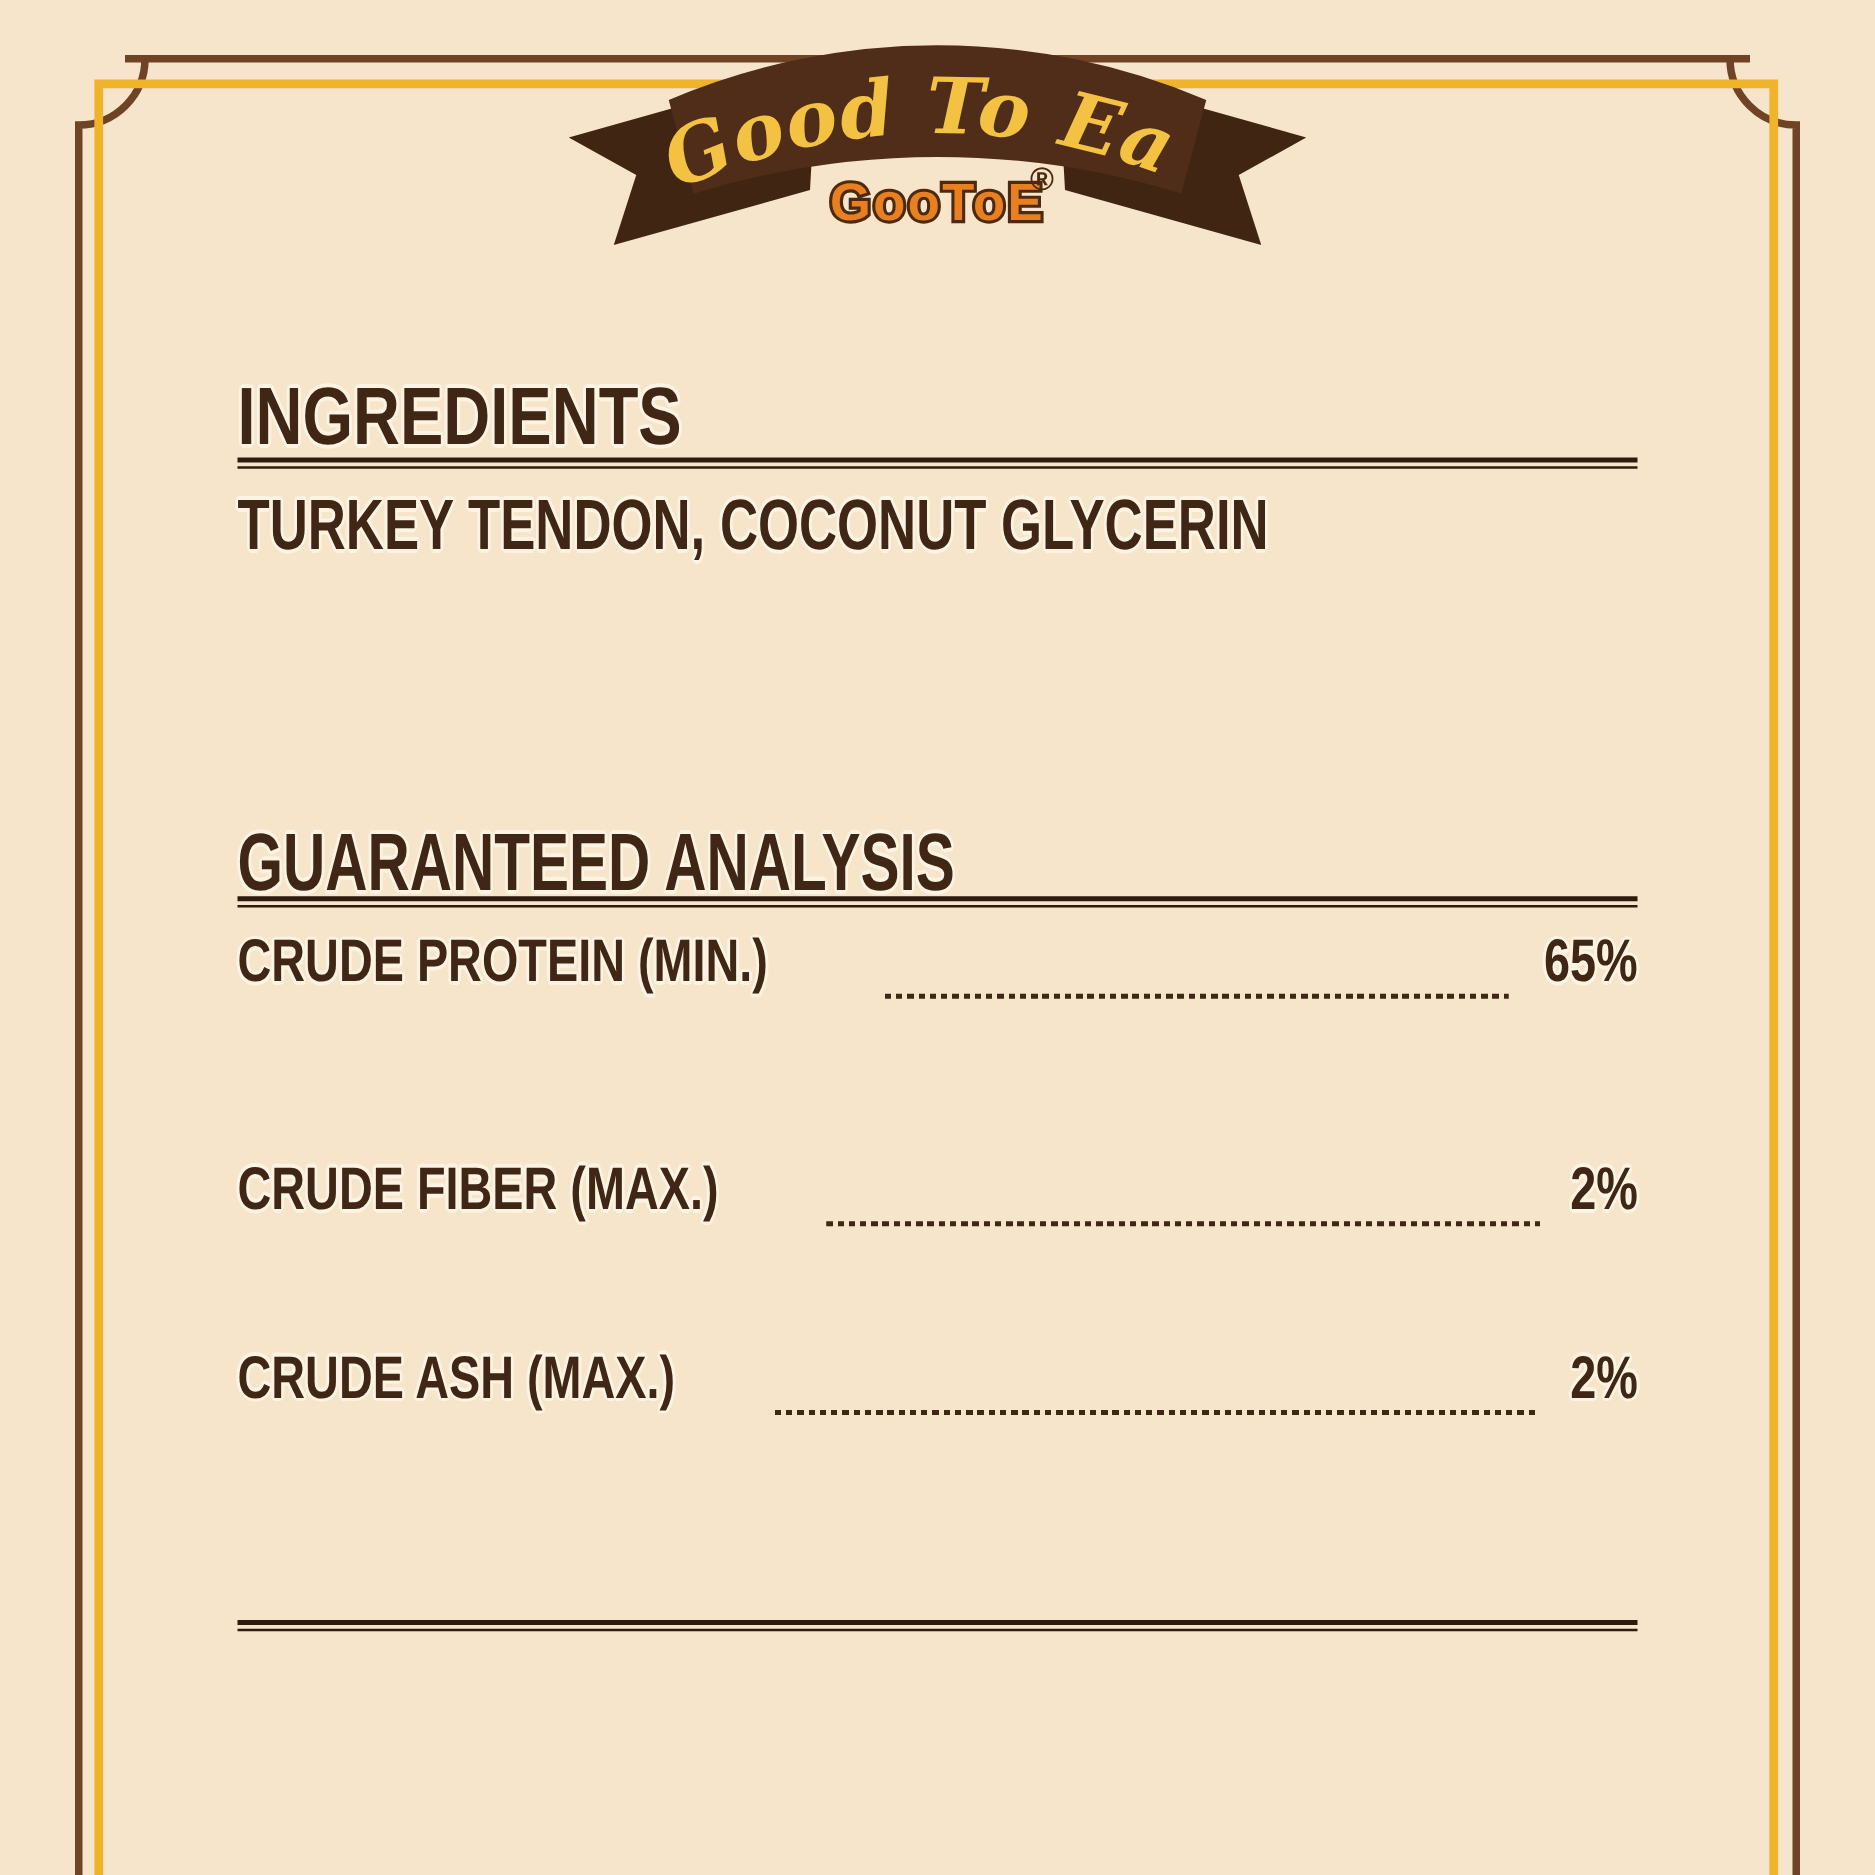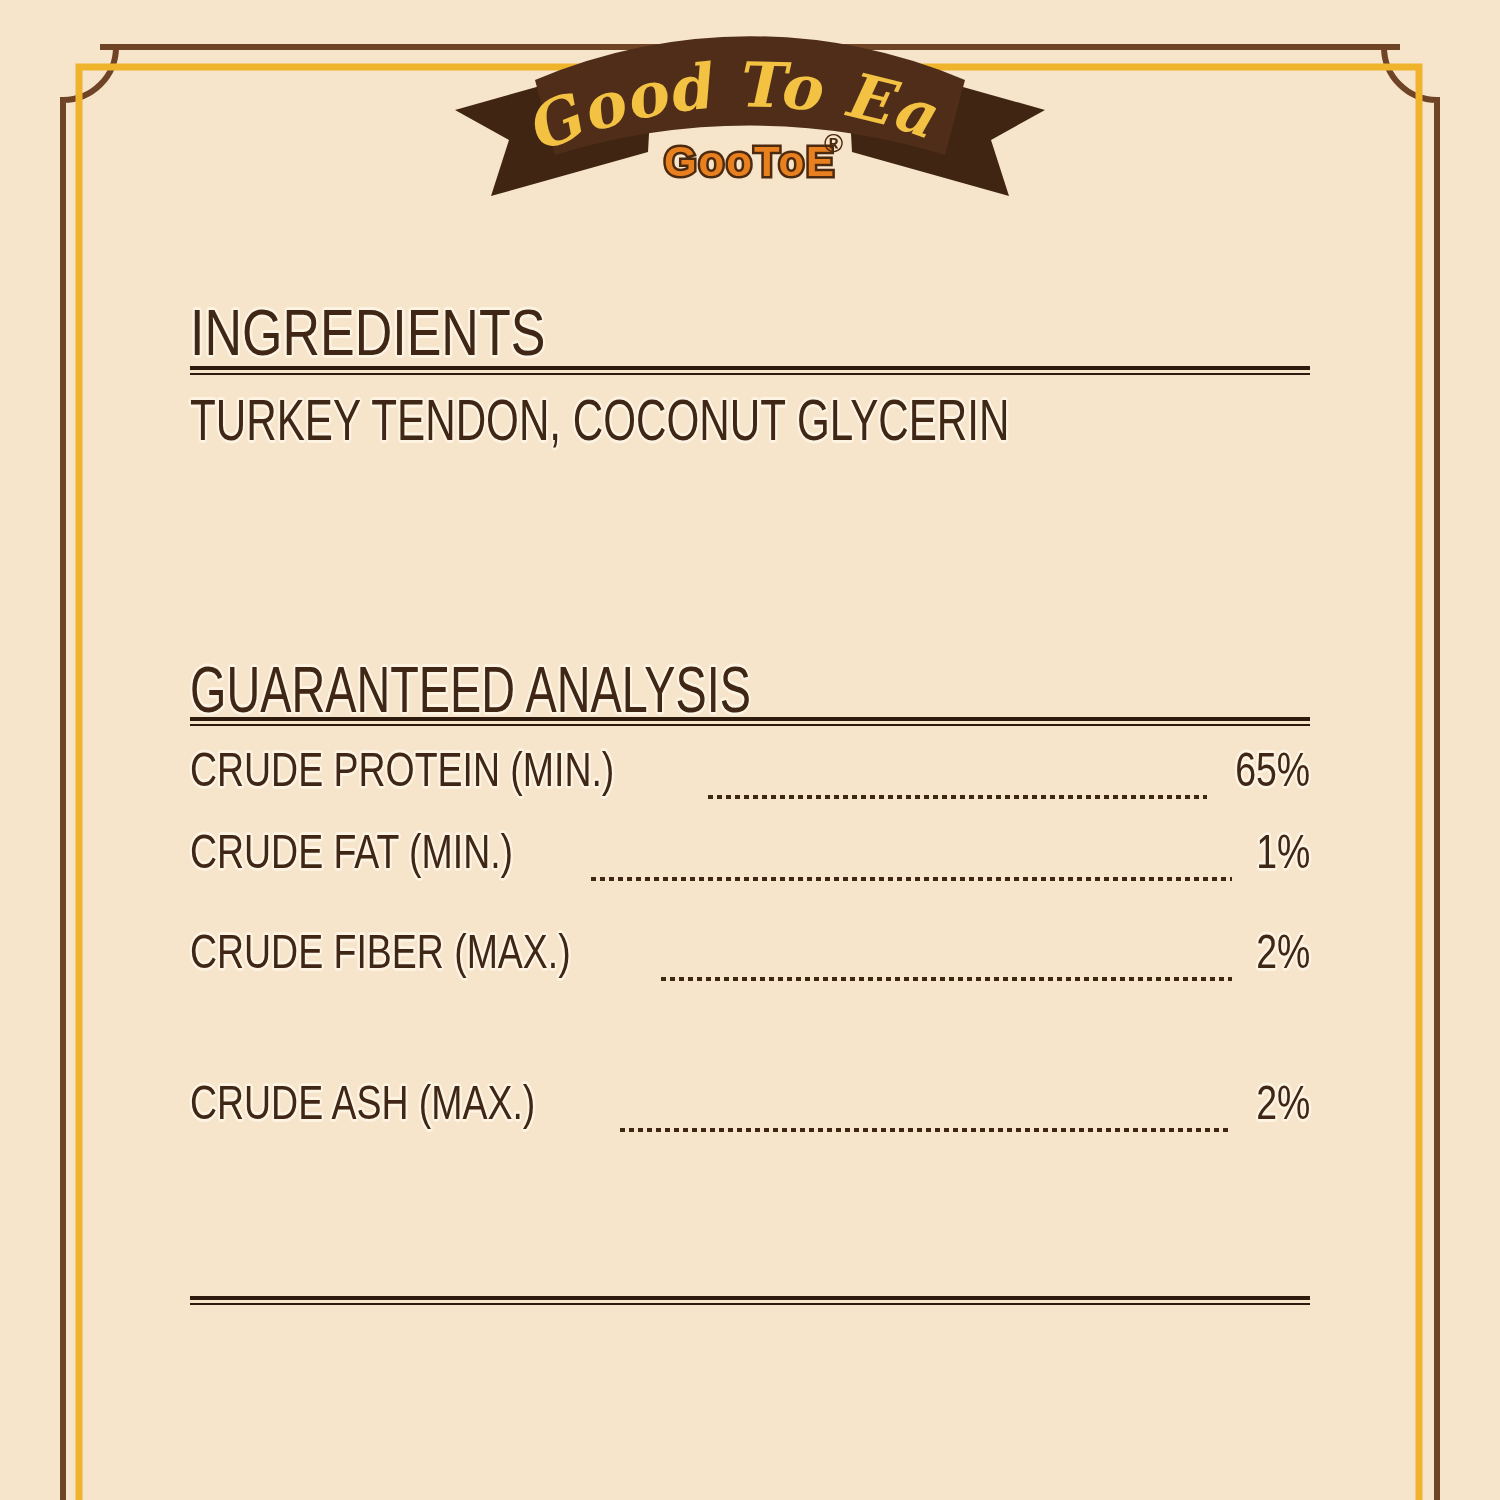--- a/index.html
+++ b/index.html
@@ -4,21 +4,21 @@
 <style>
   html,body{margin:0;padding:0;background:#f6e4cb;}
   #stage{
     position:relative;width:1500px;height:1500px;overflow:hidden;
     background:#f6e4cb;
     font-family:"Liberation Sans",sans-serif;
   }
   svg{position:absolute;left:0;top:0;}
   
   .txt{
-    position:absolute;color:#3f2615;font-weight:normal;white-space:nowrap;
+    position:absolute;color:#3f2615;font-weight:bold;white-space:nowrap;
     text-shadow:
       -2px -2px 0 #fdf3e2, 2px -2px 0 #fdf3e2,
       -2px  2px 0 #fdf3e2, 2px  2px 0 #fdf3e2,
       -3px  0   0 #fdf3e2, 3px  0   0 #fdf3e2,
        0   -3px 0 #fdf3e2, 0    3px 0 #fdf3e2;
   }
   .squeeze{display:inline-block;transform-origin:left center;}
   .sec-title{left:190px;font-size:65px;line-height:60px;}
   .sec-title .squeeze{transform:scaleX(0.80);}
   #ga-title .squeeze{transform:scaleX(0.72);}
@@ -90,25 +90,20 @@
   <div class="txt sec-title" id="ga-title" style="top:660px">
     <span class="squeeze">GUARANTEED ANALYSIS</span>
   </div>
   <div class="rule" style="top:717px"></div>
 
   <div class="txt ga-row" style="top:738px">
     <span class="ga-label">CRUDE PROTEIN (MIN.)</span>
     <span class="leader" style="left: 517.868px; width: 499.139px;"></span>
     <span class="ga-value">65%</span>
   </div>
-  <div class="txt ga-row" style="top:820px">
-    <span class="ga-label">CRUDE FAT (MIN.)</span>
-    <span class="leader" style="left: 400.929px; width: 640.807px;"></span>
-    <span class="ga-value">1%</span>
-  </div>
   <div class="txt ga-row" style="top:920px">
     <span class="ga-label">CRUDE FIBER (MAX.)</span>
     <span class="leader" style="left: 470.934px; width: 570.802px;"></span>
     <span class="ga-value">2%</span>
   </div>
   <div class="txt ga-row" style="top:1071px">
     <span class="ga-label">CRUDE ASH (MAX.)</span>
     <span class="leader" style="left: 429.777px; width: 611.959px;"></span>
     <span class="ga-value">2%</span>
   </div>

